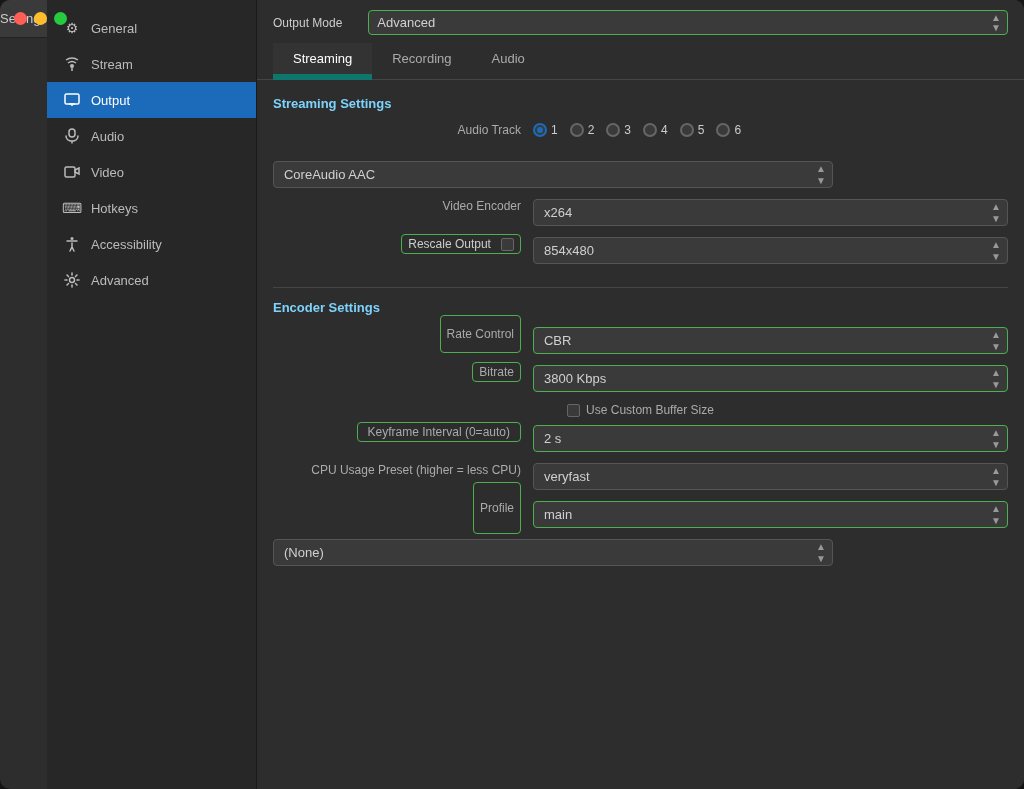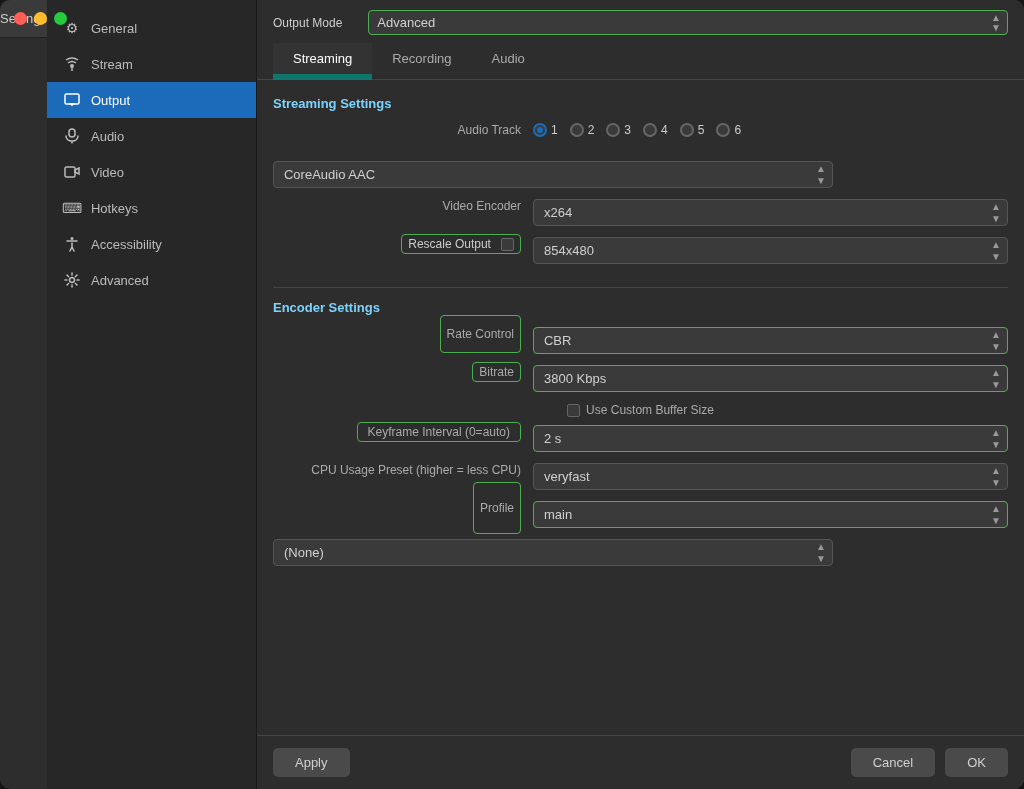--- a/index.html
+++ b/index.html
@@ -597,24 +597,15 @@
                   <option>animation</option>
                 </select>
                 <div class="select-arrow">▲<br>▼</div>
               </div>
             </div>
           </div>
 
         </div>
       </div>
 
-      <div class="footer">
-        <div class="footer-left">
-          <button class="btn btn-apply">Apply</button>
-        </div>
-        <div class="footer-right">
-          <button class="btn btn-cancel">Cancel</button>
-          <button class="btn btn-ok">OK</button>
-        </div>
-      </div>
     </div>
   </div>
 </div>
 
 </body></html>

